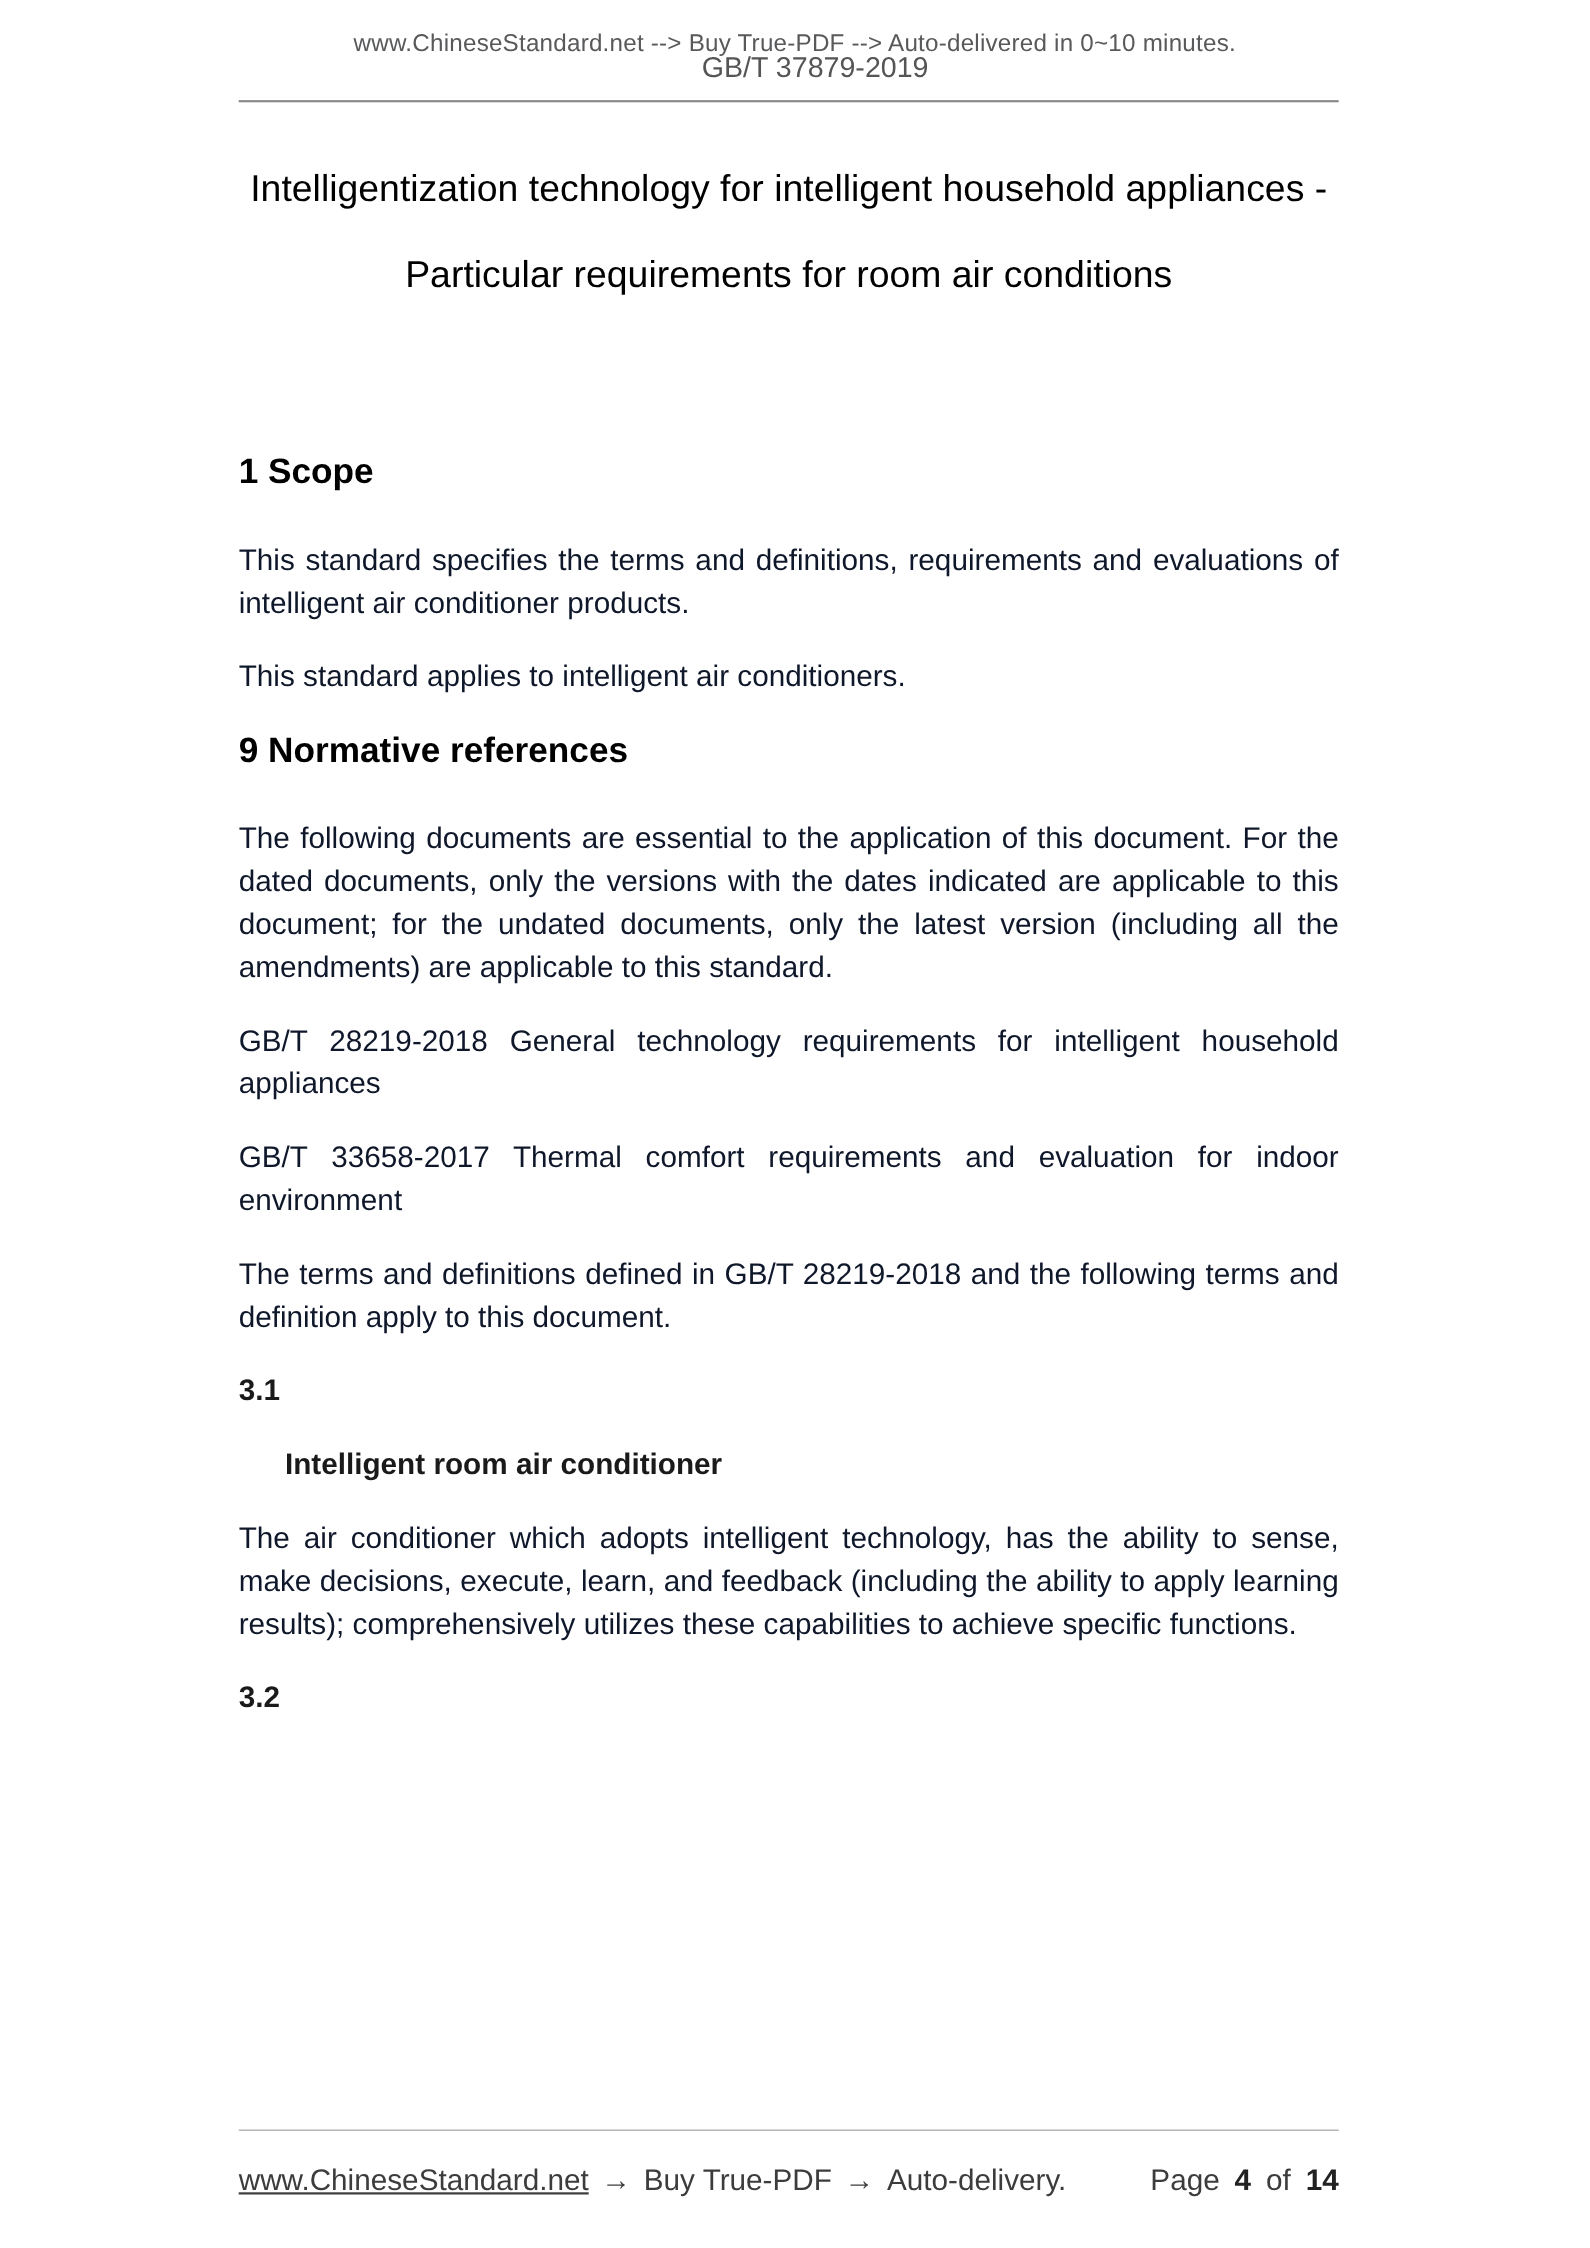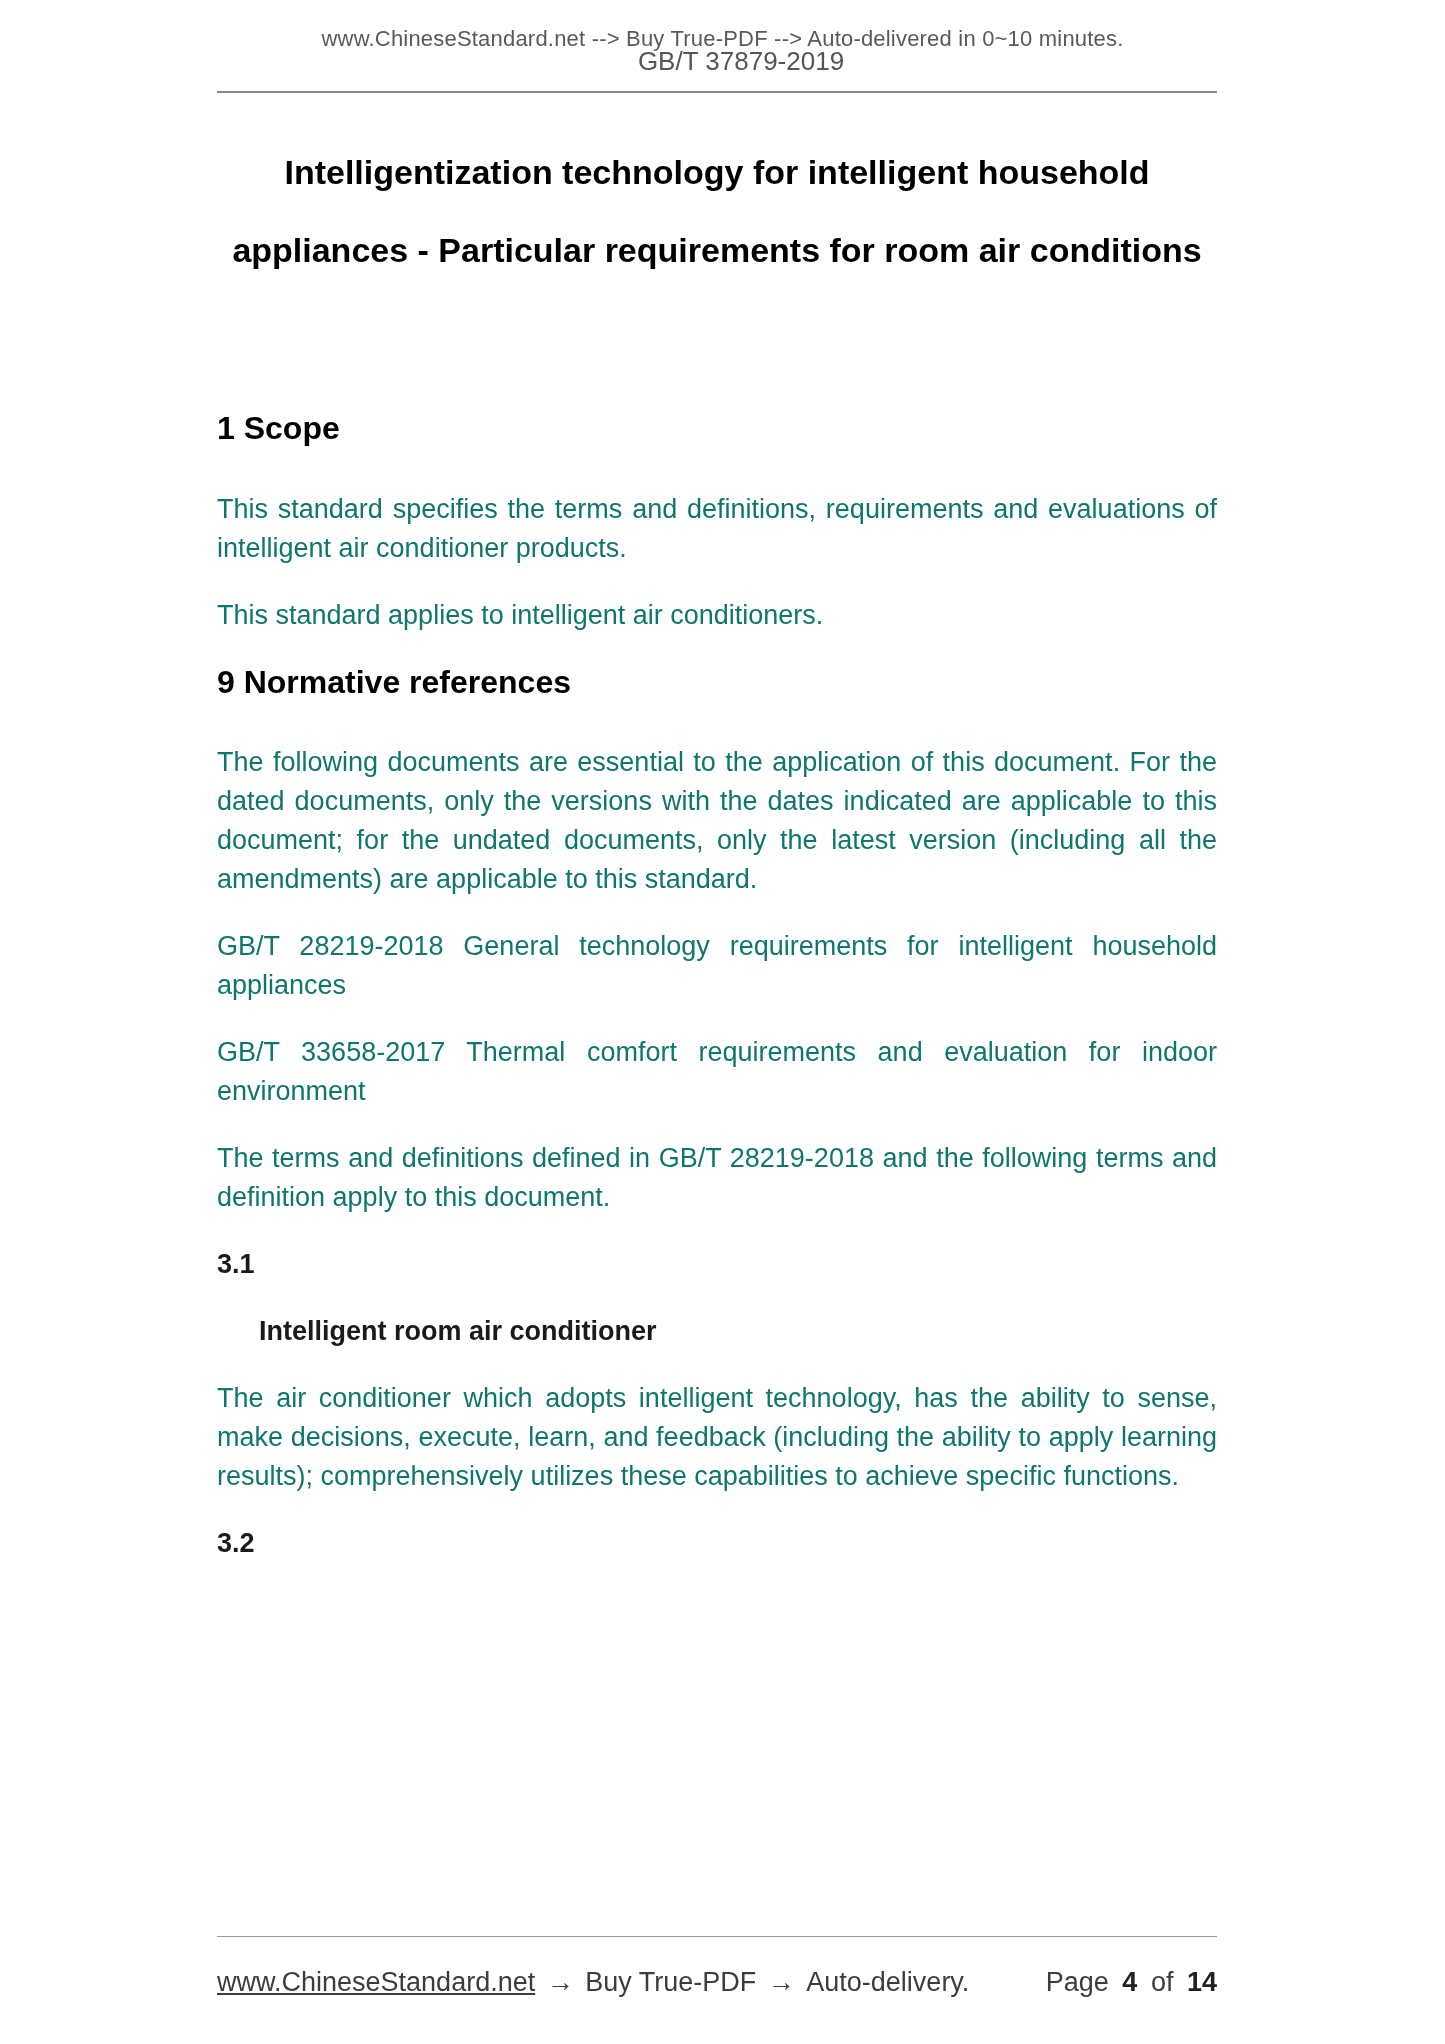--- a/index.html
+++ b/index.html
@@ -29,40 +29,40 @@
     padding-left: 37px;
   }
   .header-rule {
     border: none;
     border-top: 2px solid #8a8a8a;
     margin: 14px 228px 0 217px;
   }
   .content { padding: 0 228px 0 217px; }
   .title {
     font-size: 34px;
-    font-weight: bold;
+    font-weight: normal;
     color: #000000;
     text-align: center;
     line-height: 2.3;
     margin-top: 40px;
     margin-bottom: 120px;
   }
   .section-heading {
     font-size: 32px;
     font-weight: bold;
     color: #000000;
     line-height: 1.2;
     margin: 20px 0 42px 0;
   }
   p.body {
     font-size: 27px;
     line-height: 39px;
     text-align: justify;
     margin: 0 0 28px 0;
-    color: #0f766e;
+    color: #0f172a;
   }
   .indent { margin-left: 42px; }
   .term-number {
     font-size: 27px;
     font-weight: bold;
     line-height: 39px;
     margin: 0 0 28px 0;
   }
   .term-name {
     font-size: 27px;

